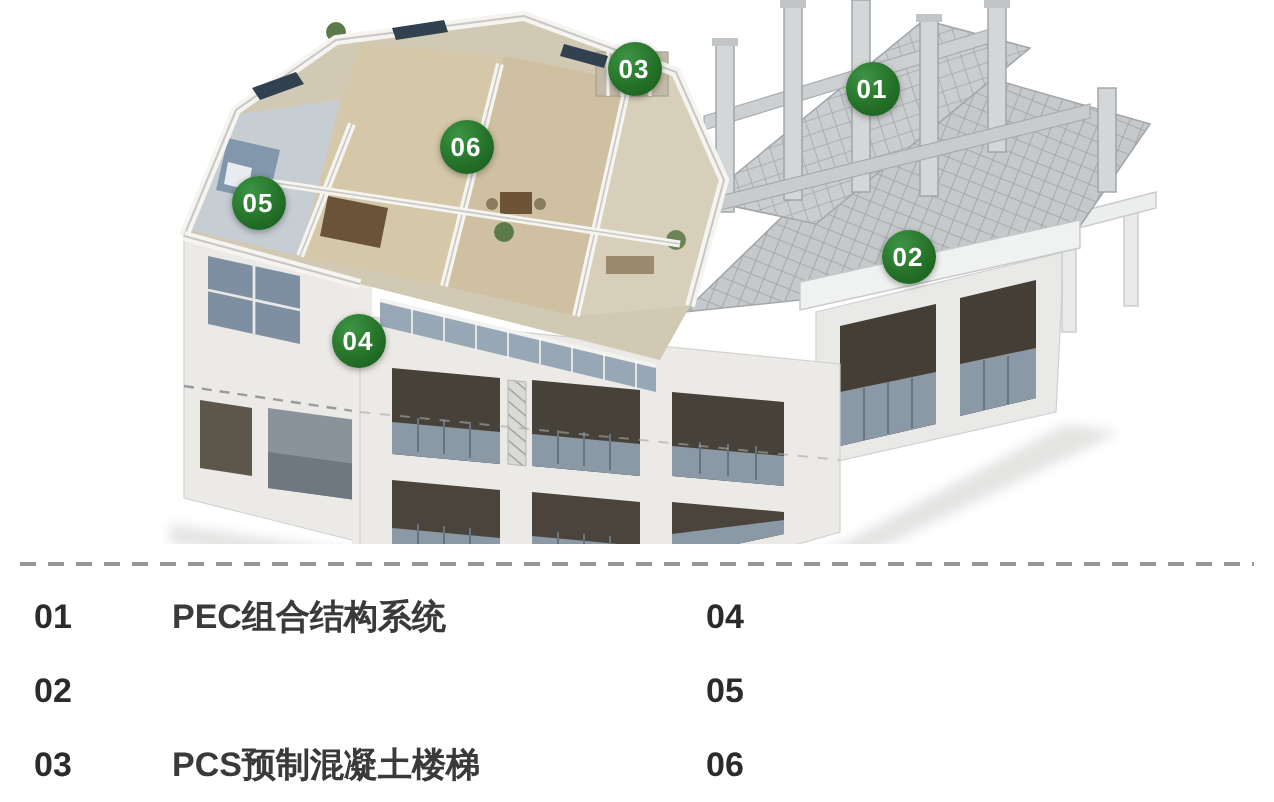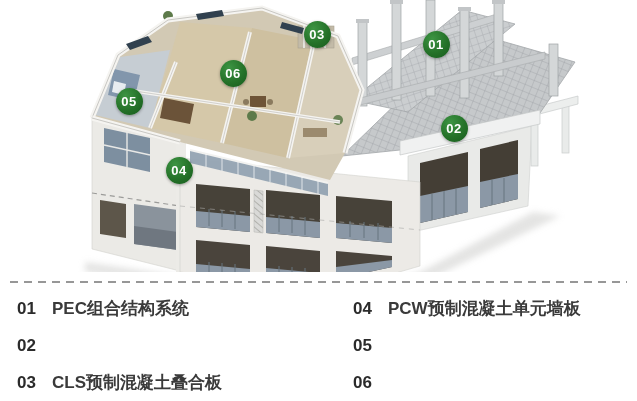--- a/index.html
+++ b/index.html
@@ -24,21 +24,21 @@
     background:repeating-linear-gradient(90deg,#979797 0 8px,transparent 8px 14px);
   }
   
   .legend{
     position:absolute;top:290px;left:0;right:0;
     display:grid;grid-template-columns:336px 1fr;grid-template-rows:repeat(3,37px);
     grid-auto-flow:column;
   }
   .lrow{display:flex;align-items:center;padding-left:17px;}
   .lnum{font-weight:bold;color:#2b2b2b;font-size:17px;min-width:24px;margin-right:11px;}
-  .llabel{font-weight:600;color:#3a3a3a;font-size:17px;white-space:nowrap;}
+  .llabel{font-weight:600;color:#3a3a3a;font-size:17px;white-space:nowrap;margin-left:34px;}
 </style>
 </head>
 <body>
 
 <div class="screen">
 
   <div class="stage">
     <svg width="637" height="272" viewBox="0 0 637 272">
       <defs>
         <pattern id="lat" width="7" height="7" patternUnits="userSpaceOnUse" patternTransform="rotate(22)">
@@ -240,25 +240,24 @@
   <div class="legend">
     <div class="lrow">
       <span class="lnum">01</span>
       <span class="llabel">PEC组合结构系统</span>
     </div>
     <div class="lrow">
       <span class="lnum">02</span>
     </div>
     <div class="lrow">
       <span class="lnum">03</span>
-      <span class="llabel">CLS预制混凝土叠合板</span>
+      <span class="llabel">PCS预制混凝土楼梯</span>
     </div>
     <div class="lrow">
       <span class="lnum">04</span>
-      <span class="llabel">PCW预制混凝土单元墙板</span>
     </div>
     <div class="lrow">
       <span class="lnum">05</span>
     </div>
     <div class="lrow">
       <span class="lnum">06</span>
     </div>
   </div>
 
 </div>

